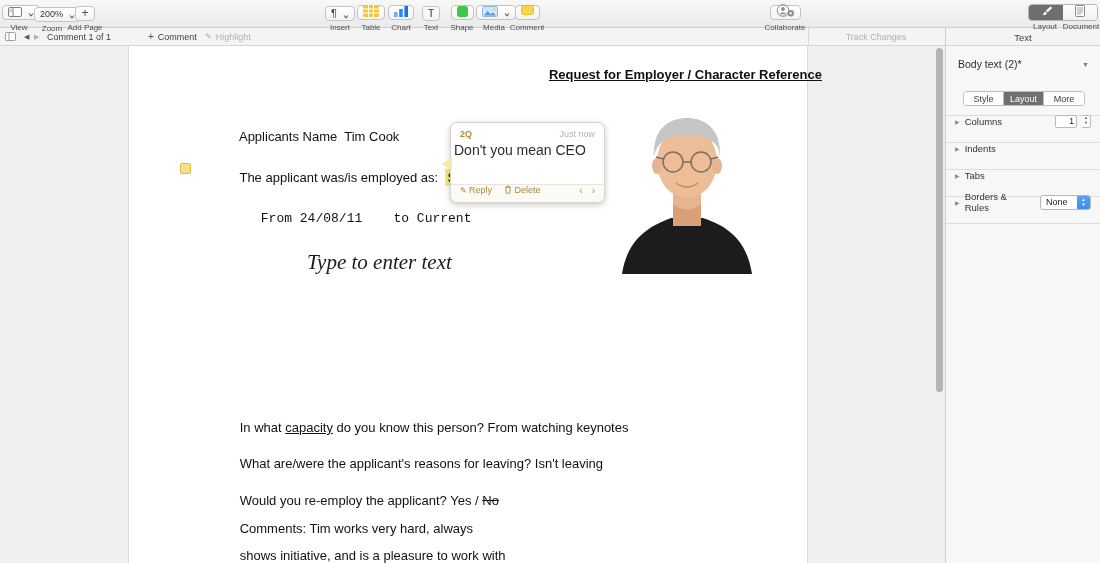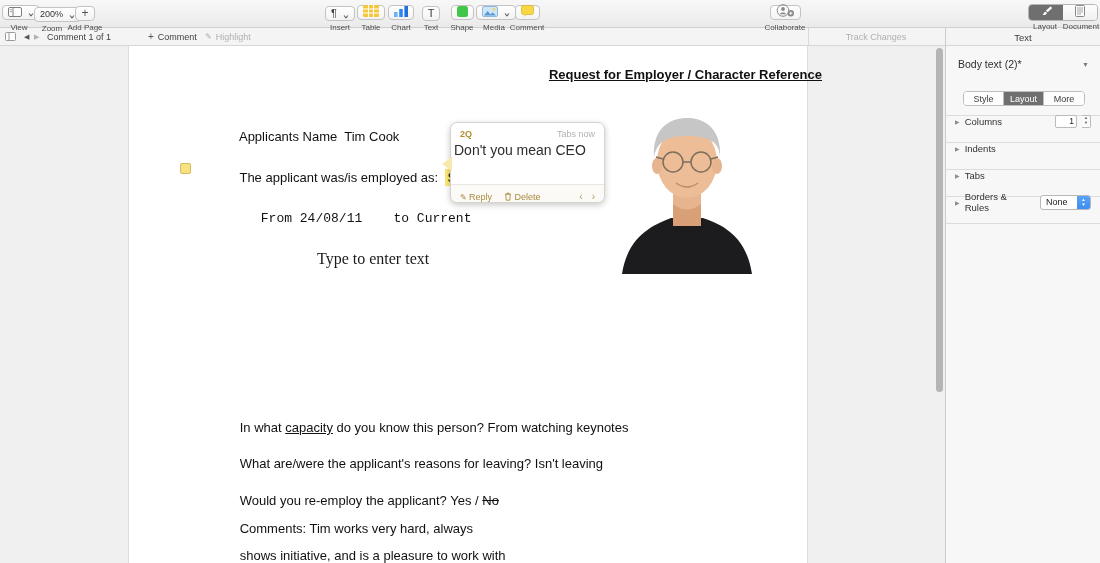--- a/index.html
+++ b/index.html
@@ -32,22 +32,22 @@
   .muted { color:#b0b0b0; }
   .navarrow { font-size:7px; line-height:1; }
 
   
   .main { position:absolute; left:0; top:46px; width:1100px; height:517px; background:#f0f0f0; }
   .page { position:absolute; left:128px; top:0; width:680px; height:517px; background:#fff;
     border-left:1px solid #dcdcdc; border-right:1px solid #dcdcdc; }
   .doc-abs { position:absolute; white-space:pre; font-size:13px; color:#111; }
   .doc-title { position:absolute; left:0; top:21px; width:680px; text-align:right;
     font-size:13px; font-weight:bold; text-decoration:underline; color:#111;margin-left:13px; }
-  .placeholder-text { position:absolute; left:188px; top:204px;
-    font-family:"Liberation Serif", serif; font-size:16px; color:#1a1a1a; }
+  .placeholder-text { position:absolute; left:178px; top:204px;
+    font-family:"Liberation Serif", serif; font-size:21px; color:#1a1a1a;font-style:italic; }
   .hl { background:#fbe876; padding:1px 2px; }
   .strike { text-decoration:line-through; }
   .uline { text-decoration:underline; }
   .cmarker { position:absolute; left:51px; top:117px; width:11px; height:11px;
     background:#f7e283; border:1px solid #d8bc55; border-radius:2px; }
   .photo { position:absolute; left:487px; top:52px; width:142px; height:176px; }
 
   
   .vscroll { position:absolute; left:936px; top:2px; width:7px; height:344px;
     background:#b5b5b5; border-radius:4px; }
@@ -58,21 +58,21 @@
     box-shadow:0 2px 6px rgba(0,0,0,.22); z-index:20; }
   .popup .tail { position:absolute; left:-9px; top:34px; width:0; height:0;
     border-top:7px solid transparent; border-bottom:7px solid transparent;
     border-right:10px solid #f6e9ab; }
   .pop-head { display:flex; justify-content:space-between; padding:6px 9px 0 9px; }
   .pop-author { font-size:9px; font-weight:bold; color:#b08f33; }
   .pop-time { font-size:9px; color:#b2b2b2; }
   .pop-body { padding:3px 3px; font-size:14px; color:#2d2d2d; }
   .pop-foot { position:absolute; left:0; bottom:0; width:100%; height:18px;
     background:#fbfaf6; border-top:1px solid #e9e6dd; border-radius:0 0 7px 7px;
-    display:flex; align-items:flex-end; padding:0 9px; gap:12px; font-size:9px; color:#a98a3e; }
+    display:flex; align-items:flex-start; padding:0 9px; gap:12px; font-size:9px; color:#a98a3e; }
   .pop-nav { margin-left:auto; display:flex; gap:9px; font-size:10px; color:#b09a5e; }
   .gold { color:#a98a3e; }
 
   
   .sidebar { position:absolute; left:945px; top:0; width:155px; height:517px;
     background:#f7f7f7; border-left:1px solid #cccccc; }
   .sb-style-row { position:absolute; left:12px; top:12px; width:131px; display:flex;
     justify-content:space-between; align-items:center; font-size:10.5px; color:#2f2f2f; }
   .sb-caret { font-size:7px; color:#7a7a7a; }
   .sb-seg { position:absolute; left:17px; top:45px; display:flex; height:15px;
@@ -343,21 +343,21 @@
 
     <div class="doc-abs" style="left:89px;top:487px;">
       <span>shows initiative, and is a pleasure to work with</span>
     </div>
   </div>
 
   <div class="popup">
     <div class="tail"></div>
     <div class="pop-head">
       <span class="pop-author">2Q</span>
-      <span class="pop-time">Tabs now</span>
+      <span class="pop-time">Just now</span>
     </div>
     <div class="pop-body">Don't you mean CEO</div>
     <div class="pop-foot">
       <span><span class="gold" style="font-size:8px;">✎ </span><span>Reply</span></span>
       <span><svg width="8" height="9" viewBox="0 0 8 9" style="vertical-align:-1px;">
             <path d="M1 2.2h6M3 2.2V1.2h2v1M1.8 2.2l.4 6h3.6l.4-6" stroke="#a98a3e" fill="none" stroke-width="0.9"></path>
           </svg> <span>Delete</span></span>
       <span class="pop-nav">
         <span>‹</span>
         <span>›</span>

